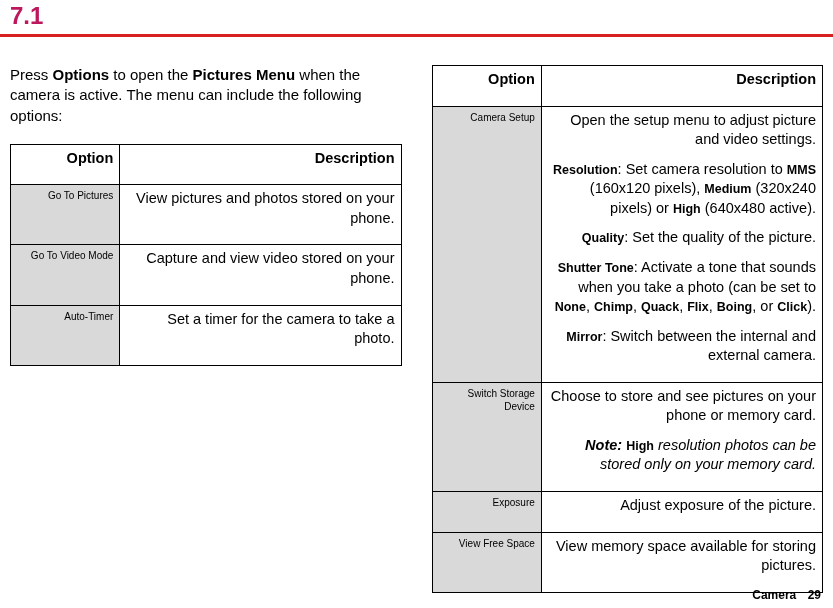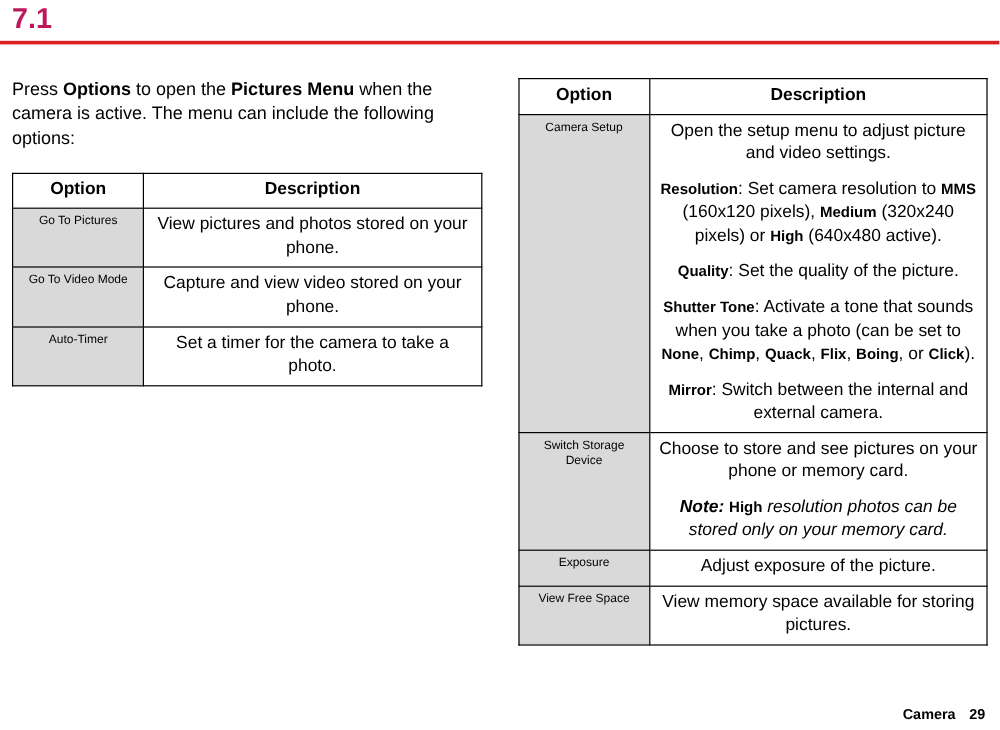--- a/index.html
+++ b/index.html
@@ -54,22 +54,22 @@
     font-weight: bold;
   }
   table.opt {
     border-collapse: collapse;
     width: 100%;
     font-family: "Arial Narrow", Arial, sans-serif;
     font-size: 14.5px;
   }
   table.opt th, table.opt td {
     border: 1px solid #000;
-    padding: 4px 6px 5px 6px;
-    text-align: center;
+    padding: 4px 6px 16px 6px;
+    text-align: right;
     vertical-align: top;
     line-height: 1.35;
   }
   table.opt th {
     background: #fff;
     font-weight: bold;
   }
   table.opt td.optname {
     background: #d9d9d9;
     font-weight: normal;

